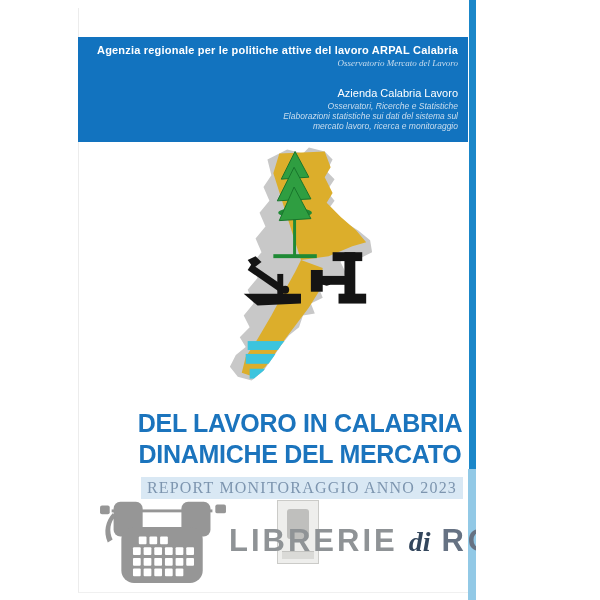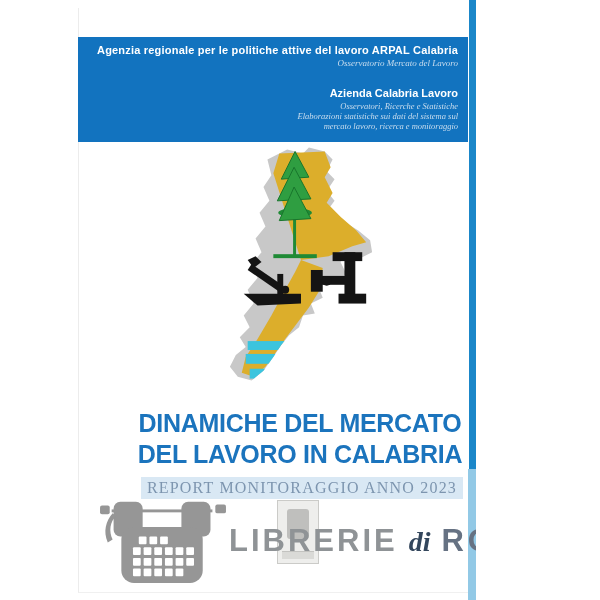--- a/index.html
+++ b/index.html
@@ -7,22 +7,22 @@
 
   
   .cover{position:absolute;left:78px;top:8px;width:389px;height:584px;background:#ffffff;
          border-left:1px solid #ececec;border-bottom:1px solid #f0f0f0;}
 
   
   .band{position:absolute;left:78px;top:37px;width:390px;height:105px;background:#1273bf;}
   .band .line{position:absolute;right:10px;white-space:nowrap;color:#ffffff;}
   .agency-line{top:7px;font-size:11px;font-weight:bold;letter-spacing:0.2px;}
   .agency-subline{top:21px;font-size:9px;font-style:italic;font-family:"Liberation Serif",serif;color:#c9ddee !important;}
-  .org-name{top:50px;font-size:11px;font-weight:bold;}
-  .org-sub{font-size:8.5px;font-style:italic;font-family:Liberation Serif, serif;color:#c9ddee !important;}
+  .org-name{top:50px;font-size:11px;font-weight:normal;}
+  .org-sub{font-size:8.5px;font-style:italic;font-family:Liberation Sans, sans-serif;color:#c9ddee !important;}
   .org-sub.s0{top:64px;} .org-sub.s1{top:74px;} .org-sub.s2{top:84px;}
 
   
   .map{position:absolute;left:222px;top:145px;width:158px;height:248px;}
 
   
   .title{position:absolute;left:0;top:408px;width:600px;text-align:center;
          color:#1b74bd;font-weight:bold;font-size:25px;line-height:31px;letter-spacing:-0.3px;}
   .subtitle-band{position:absolute;left:141px;top:477px;width:322px;height:22px;background:#d9e8f4;
          text-align:center;}
@@ -111,22 +111,22 @@
       <rect x="124" y="108" width="11" height="48"></rect>
       <rect x="112" y="108" width="30" height="9"></rect>
       <rect x="96" y="132" width="34" height="9"></rect>
       <rect x="90" y="126" width="12" height="22"></rect>
       <rect x="118" y="150" width="28" height="10"></rect>
       <circle cx="106" cy="137" r="5"></circle>
     </g>
   </svg>
 
   <div class="title">
+    <div>DEL LAVORO IN CALABRIA</div>
     <div>DINAMICHE DEL MERCATO</div>
-    <div>DEL LAVORO IN CALABRIA</div>
   </div>
 
   <div class="subtitle-band">
     <span>REPORT MONITORAGGIO ANNO 2023</span>
   </div>
 
   <div class="bar-top"></div>
   <div class="bar-bottom"></div>
 
   <div class="pub-logo">

